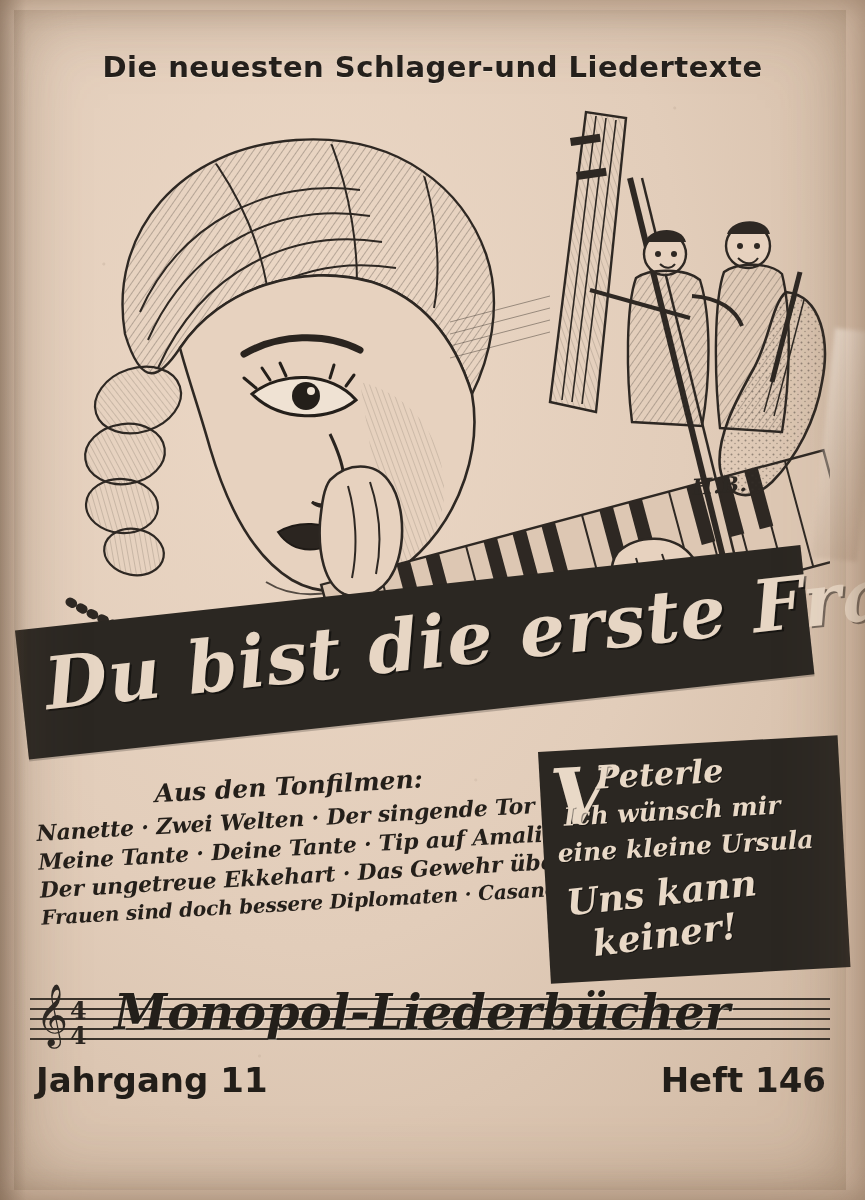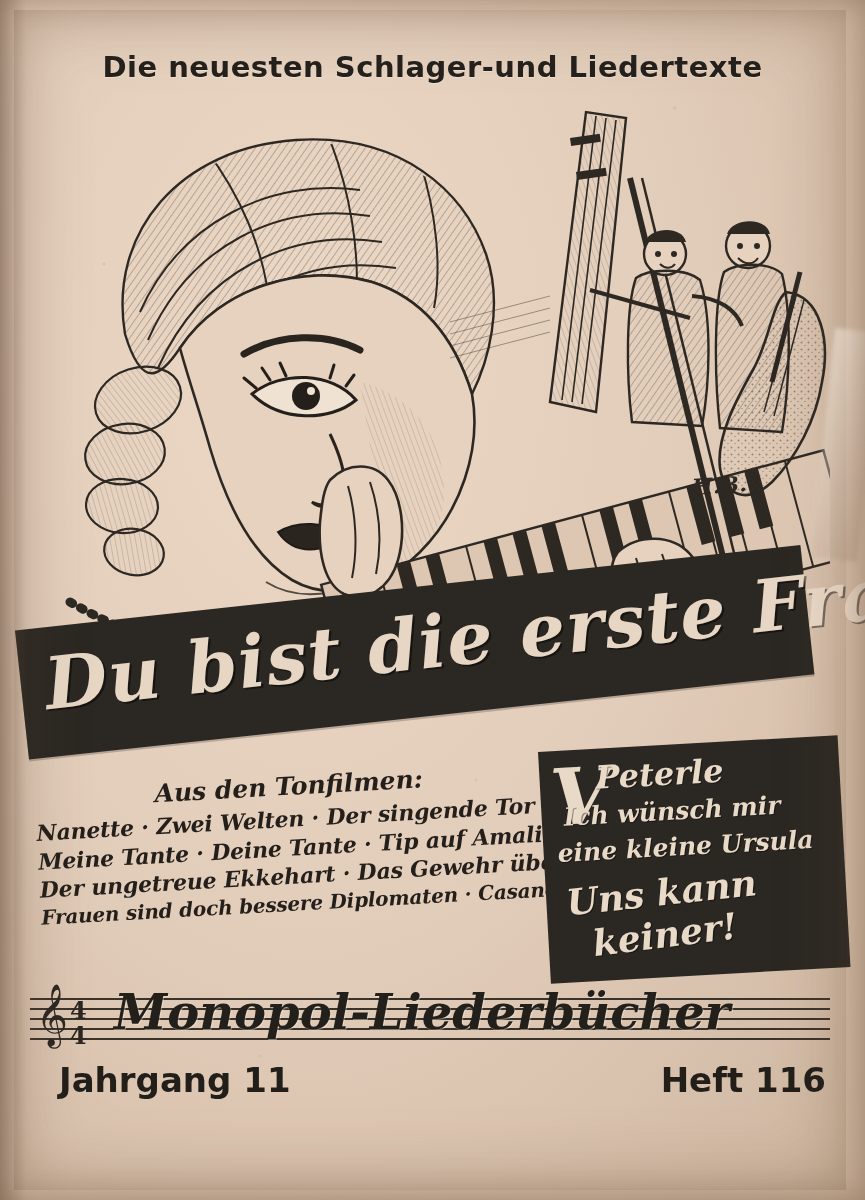--- a/index.html
+++ b/index.html
@@ -209,21 +209,21 @@
     left: 36px; top: 1060px;
     width: 790px;
     display: flex;
     justify-content: space-between;
     align-items: baseline;
     font-family: "DejaVu Sans", sans-serif;
     font-weight: 700;
     font-size: 34px;
     color: #221e19;
   }
-  .bottom span { white-space: nowrap; margin-left: 23px; }
+  .bottom span { white-space: nowrap; }
   .hb {
     position:absolute;
     right: 118px; top: 472px;
     font-family:"DejaVu Serif", serif;
     font-style: italic; font-weight:700;
     font-size: 22px; color:#2d2823;
     transform: rotate(-4deg);
   }
 </style>
 </head>
@@ -448,19 +448,19 @@
     <div class="clef">𝄞</div>
     <div class="meter">
       <div>4</div>
       <div>4</div>
     </div>
     <div class="publisher">Monopol-Liederbücher</div>
   </div>
 
   <div class="bottom">
     <span>Jahrgang 11</span>
-    <span>Heft 116</span>
+    <span>Heft 146</span>
   </div>
 
   <div class="spine-shadow"></div>
   <div class="corner-crease"></div>
   <div class="edge-wear"></div>
 </div>
 
 </body></html>

